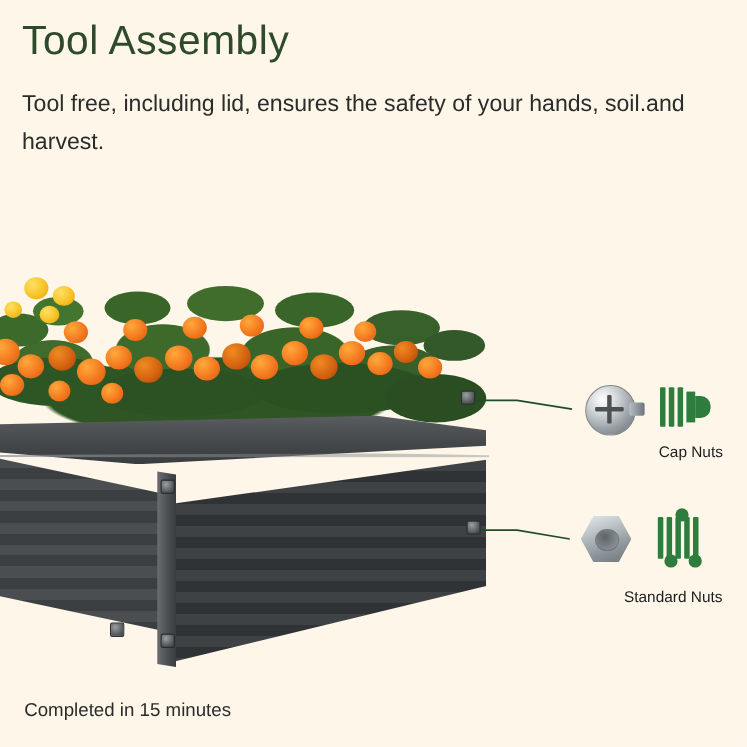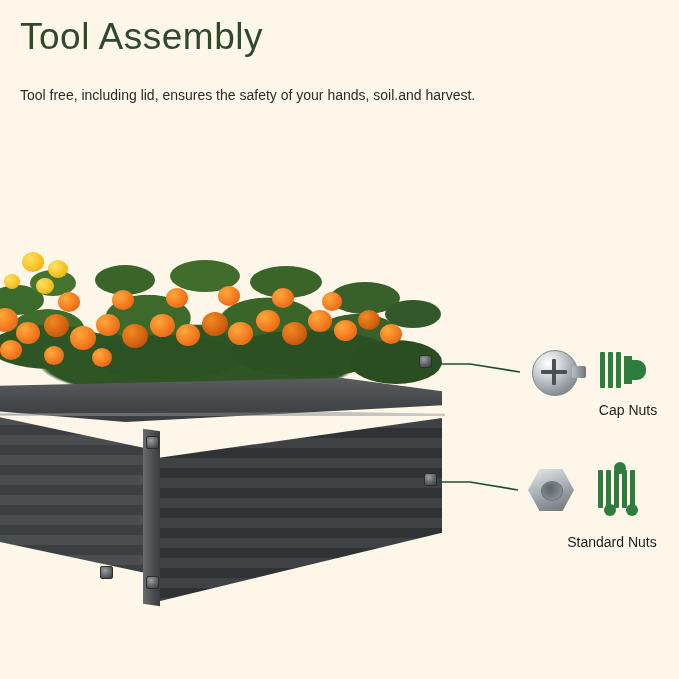--- a/index.html
+++ b/index.html
@@ -16,21 +16,21 @@
   .headline{
     position:absolute;left:20px;top:14px;
     font-size:37px;line-height:46px;
     color:#2f4a2a;
     font-weight:400;
     letter-spacing:0.5px;
   }
   .subline{
     position:absolute;left:20px;top:78px;
     width:620px;
-    font-size:14px;line-height:34px;
+    font-size:21px;line-height:34px;
     color:#2b2b2b;
     font-weight:400;
   }
 
   
   .footer-note{
     position:absolute;left:22px;top:636px;
     font-size:17px;color:#2b2b2b;
   }
 
@@ -231,13 +231,14 @@
       <div class="std-bar" style="left:614px;top:470px;width:5px;height:38px;"></div>
       <div class="std-bar" style="left:622px;top:470px;width:5px;height:38px;"></div>
       <div class="std-bar" style="left:630px;top:470px;width:5px;height:38px;"></div>
       <div class="std-dot" style="left:614px;top:462px;width:12px;height:12px;"></div>
       <div class="std-dot" style="left:604px;top:504px;width:12px;height:12px;"></div>
       <div class="std-dot" style="left:626px;top:504px;width:12px;height:12px;"></div>
     </div>
     <div class="hw-label" style="left:512px;top:534px;">Standard Nuts</div>
   </div>
 
+  <div class="footer-note">Completed in 15 minutes</div>
 </div>
 
 </body></html>

